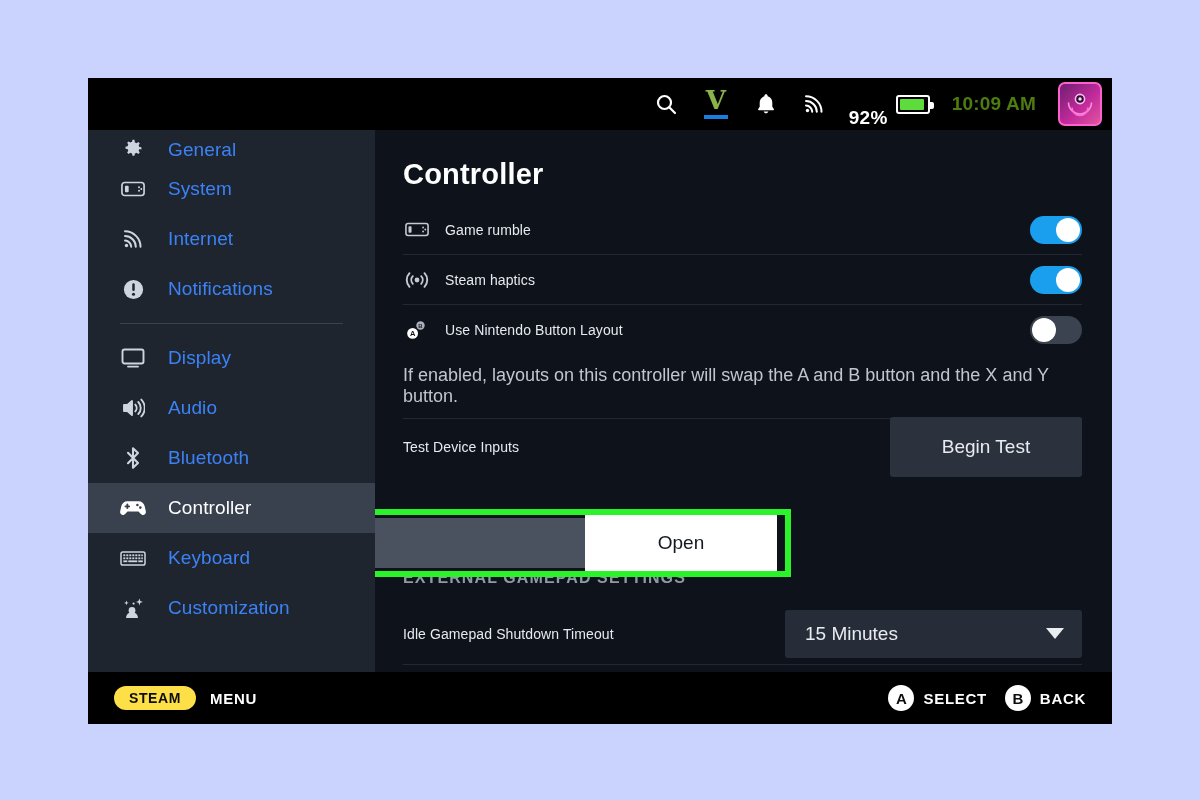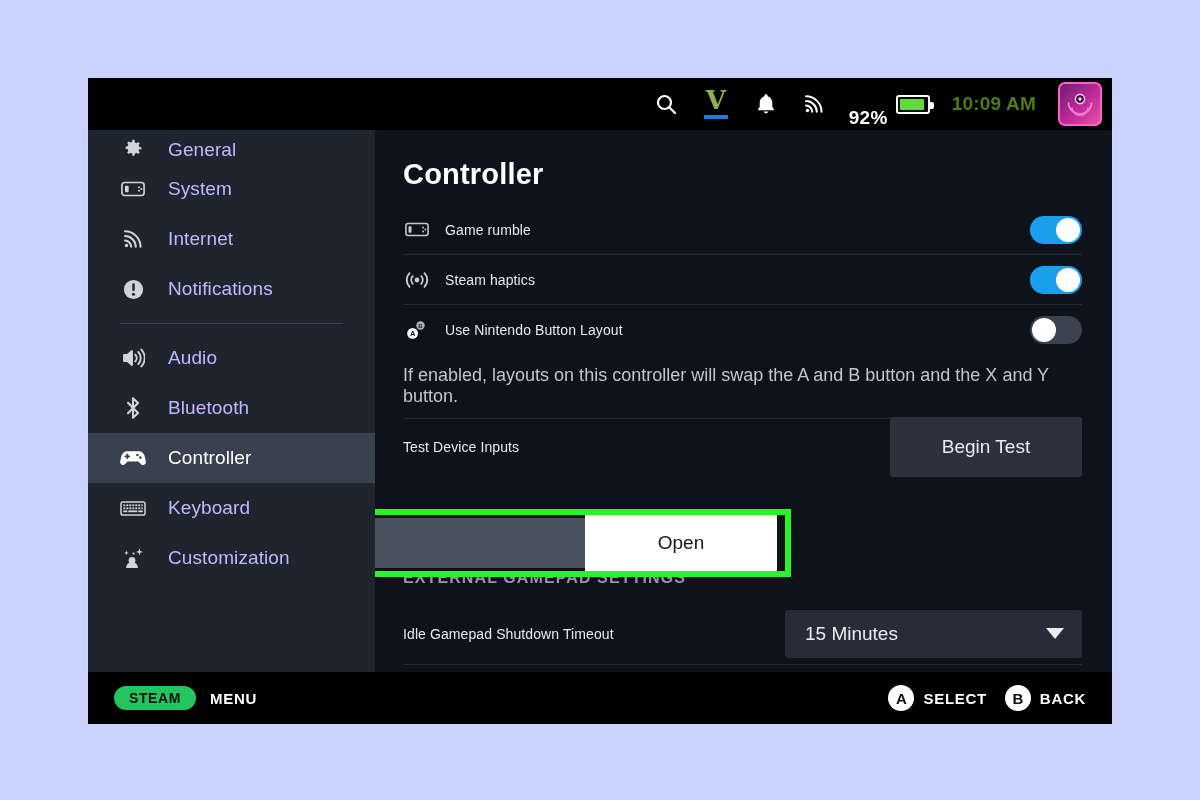--- a/index.html
+++ b/index.html
@@ -82,21 +82,21 @@
     height: 50px;
     padding-left: 32px;
     gap: 22px;
     color: #cdd3dc;
   }
   .nav-item.selected { background: #39404e; }
   .nav-item.selected .nav-label { color: #ffffff; }
   .nav-item.clipped { height: 34px; align-items: flex-end; padding-bottom: 3px; }
   .nav-icon { width: 26px; height: 26px; display: flex; align-items: center; justify-content: center; color: #cfd5de; flex: 0 0 26px; }
   .nav-icon svg { display: block; }
-  .nav-label { font-size: 19px; color: #c4b5fd; letter-spacing: .1px; }
+  .nav-label { font-size: 19px; color: #3b82f6; letter-spacing: .1px; }
   .nav-divider { height: 1px; background: #3a4150; margin: 9px 32px 9px 32px; }
 
   
   .content {
     flex: 1; min-width: 0;
     background: #0e131b;
     padding: 0 30px 0 28px;
     position: relative;
     overflow: hidden;
   }
@@ -175,21 +175,21 @@
 
   
   .bottombar {
     height: 52px; flex: 0 0 52px;
     background: #000000;
     display: flex; align-items: center; justify-content: space-between;
     padding: 0 26px 0 26px;
   }
   .bb-left { display: flex; align-items: center; gap: 14px; }
   .steam-pill {
-    background: #22c55e; color: #0d0d0d;
+    background: #fde047; color: #0d0d0d;
     border-radius: 13px; padding: 4px 15px;
     font-size: 14px; font-weight: bold; letter-spacing: .6px;
   }
   .bb-text { color: #ffffff; font-size: 15px; font-weight: bold; letter-spacing: .7px; }
   .bb-right { display: flex; align-items: center; gap: 18px; }
   .bb-group { display: flex; align-items: center; gap: 9px; }
   .btn-glyph {
     width: 26px; height: 26px; border-radius: 50%;
     background: #ffffff; color: #0d0d0d;
     display: flex; align-items: center; justify-content: center;
@@ -299,20 +299,29 @@
               <circle cx="12" cy="12" r="10"></circle>
               <rect x="10.7" y="5.6" width="2.6" height="8" rx="1.3" fill="#1f252f"></rect>
               <circle cx="12" cy="17" r="1.6" fill="#1f252f"></circle>
             </svg>
           </span>
           <span class="nav-label">Notifications</span>
         </div>
 
         <div class="nav-divider"></div>
 
+        <div class="nav-item">
+          <span class="nav-icon">
+            <svg width="24" height="22" viewBox="0 0 24 22" fill="none" stroke="currentColor" stroke-width="1.9">
+              <rect x="1.5" y="2.5" width="21" height="14" rx="2"></rect>
+              <line x1="7" y1="19.6" x2="17" y2="19.6" stroke-linecap="round"></line>
+            </svg>
+          </span>
+          <span class="nav-label">Display</span>
+        </div>
 
         <div class="nav-item">
           <span class="nav-icon">
             <svg width="24" height="22" viewBox="0 0 24 22" fill="none" stroke="currentColor" stroke-width="1.9" stroke-linecap="round">
               <path d="M3 8h3.4L11 4v14L6.4 14H3z" fill="currentColor" stroke-linejoin="round"></path>
               <path d="M14.3 7.6a5 5 0 0 1 0 6.8"></path>
               <path d="M17.3 5a8.6 8.6 0 0 1 0 12"></path>
               <path d="M20.3 2.6a12 12 0 0 1 0 16.8"></path>
             </svg>
           </span>

